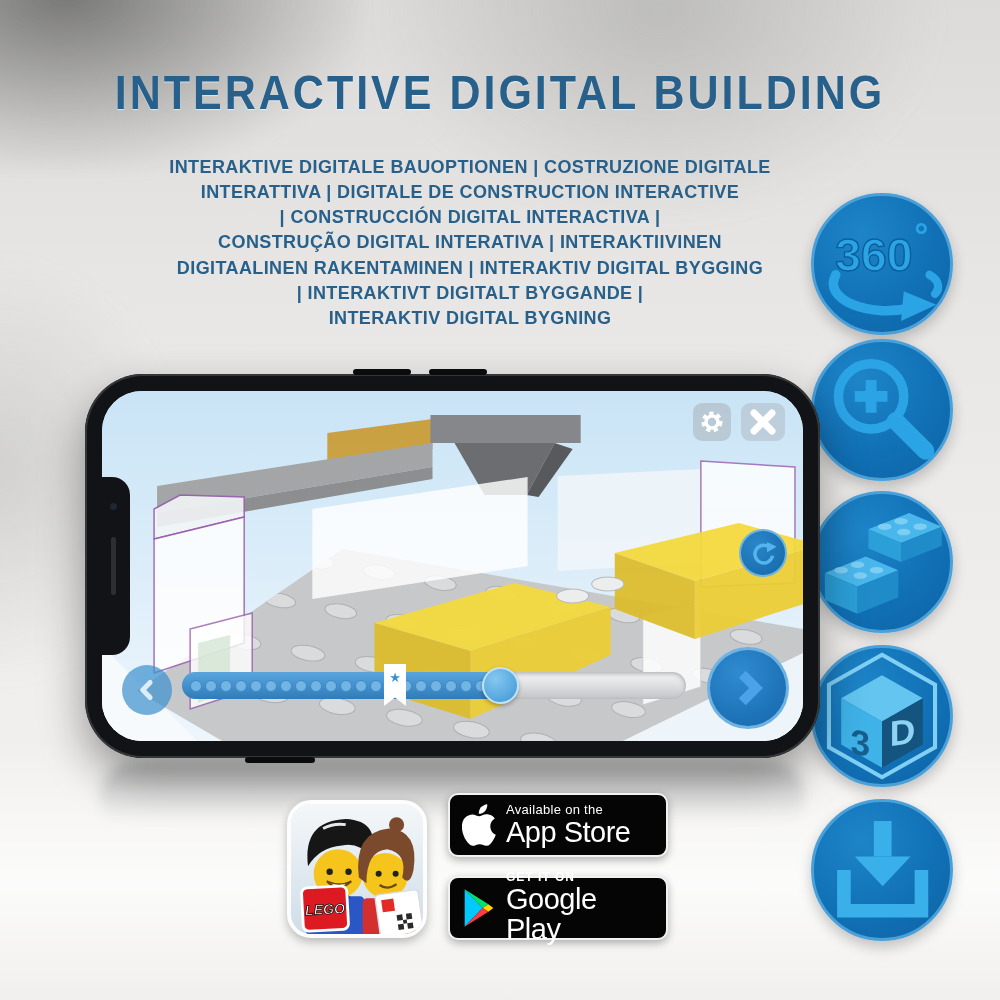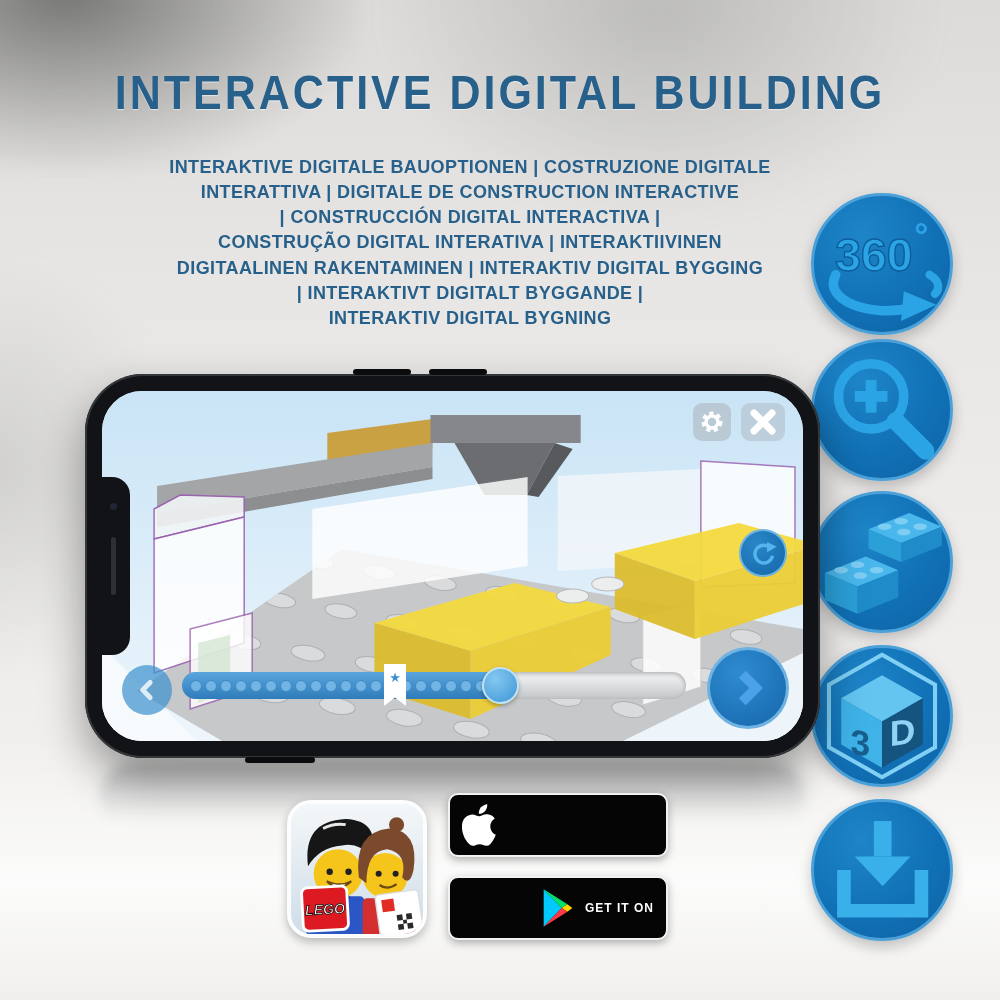--- a/index.html
+++ b/index.html
@@ -78,21 +78,21 @@
     background:linear-gradient(180deg, rgba(35,38,44,.22), rgba(35,38,44,0) 85%); filter:blur(6px); z-index:1; }
 
   
   .lego-app { position:absolute; left:287px; top:800px; width:140px; height:138px; border-radius:24px;
     overflow:hidden; background:#e8eef3; border:4px solid #fdfdfd; box-shadow:0 4px 10px rgba(0,0,0,.25); z-index:4; }
   .lego-app svg { width:100%; height:100%; display:block; }
   .badge { position:absolute; left:448px; width:220px; height:64px; background:#050505; border-radius:10px;
     border:2px solid #f2f2f2; display:flex; align-items:center; padding:0 12px; gap:10px;
     box-shadow:0 3px 8px rgba(0,0,0,.3); z-index:4; }
   .badge.appstore { top:793px; }
-  .badge.gplay { top:876px;justify-content:flex-end; }
+  .badge.gplay { top:876px; }
   .badge .mark { flex:none; }
   .badge .lines { display:flex; flex-direction:column; line-height:1.05; color:#fff; }
   .badge .small { font-size:13px; letter-spacing:.3px; }
   .badge .big { font-size:29px; letter-spacing:-.5px; }
   .gplay .small { font-size:12px; font-weight:bold; letter-spacing:1px; }
 </style>
 </head>
 <body>
 
 <div class="smudge tl"></div>
@@ -388,25 +388,30 @@
   </svg>
 </div>
 
 <div class="badge appstore">
   <svg class="mark" width="34" height="42" viewBox="0 0 40 48">
     <g fill="#ffffff">
       <path d="M33.3 25.6c.1-6.2 5.1-9.2 5.3-9.3-2.9-4.2-7.4-4.8-9-4.9-3.8-.4-7.5 2.3-9.4 2.3-1.9 0-4.9-2.2-8.1-2.2-4.2.1-8 2.4-10.2 6.1-4.3 7.5-1.1 18.6 3.1 24.7 2.1 3 4.5 6.3 7.7 6.2 3.1-.1 4.3-2 8.1-2s4.8 2 8.1 1.9c3.3-.1 5.4-3 7.4-6 2.4-3.4 3.3-6.8 3.4-7-.1 0-6.5-2.5-6.4-9.8z"></path>
       <path d="M27.2 7.4c1.7-2.1 2.9-5 2.5-7.9-2.5.1-5.5 1.7-7.3 3.7-1.6 1.8-3 4.8-2.6 7.6 2.8.2 5.6-1.4 7.4-3.4z"></path>
     </g>
   </svg>
+  <div class="lines">
+    <span class="small">Available on the</span>
+    <span class="big">App Store</span>
+  </div>
 </div>
 
 <div class="badge gplay">
   <svg class="mark" width="34" height="40" viewBox="0 0 38 44">
     <polygon points="3,1 23,22 3,43" fill="#00c9ff"></polygon>
     <polygon points="3,1 29.5,17.8 23,22" fill="#00e26b"></polygon>
     <polygon points="23,22 29.5,17.8 35,22 29.5,26.2" fill="#ffd400"></polygon>
     <polygon points="3,43 29.5,26.2 23,22" fill="#ff3a44"></polygon>
   </svg>
   <div class="lines">
     <span class="small">GET IT ON</span>
+    <span class="big">Google Play</span>
   </div>
 </div>
 
 </body></html>

